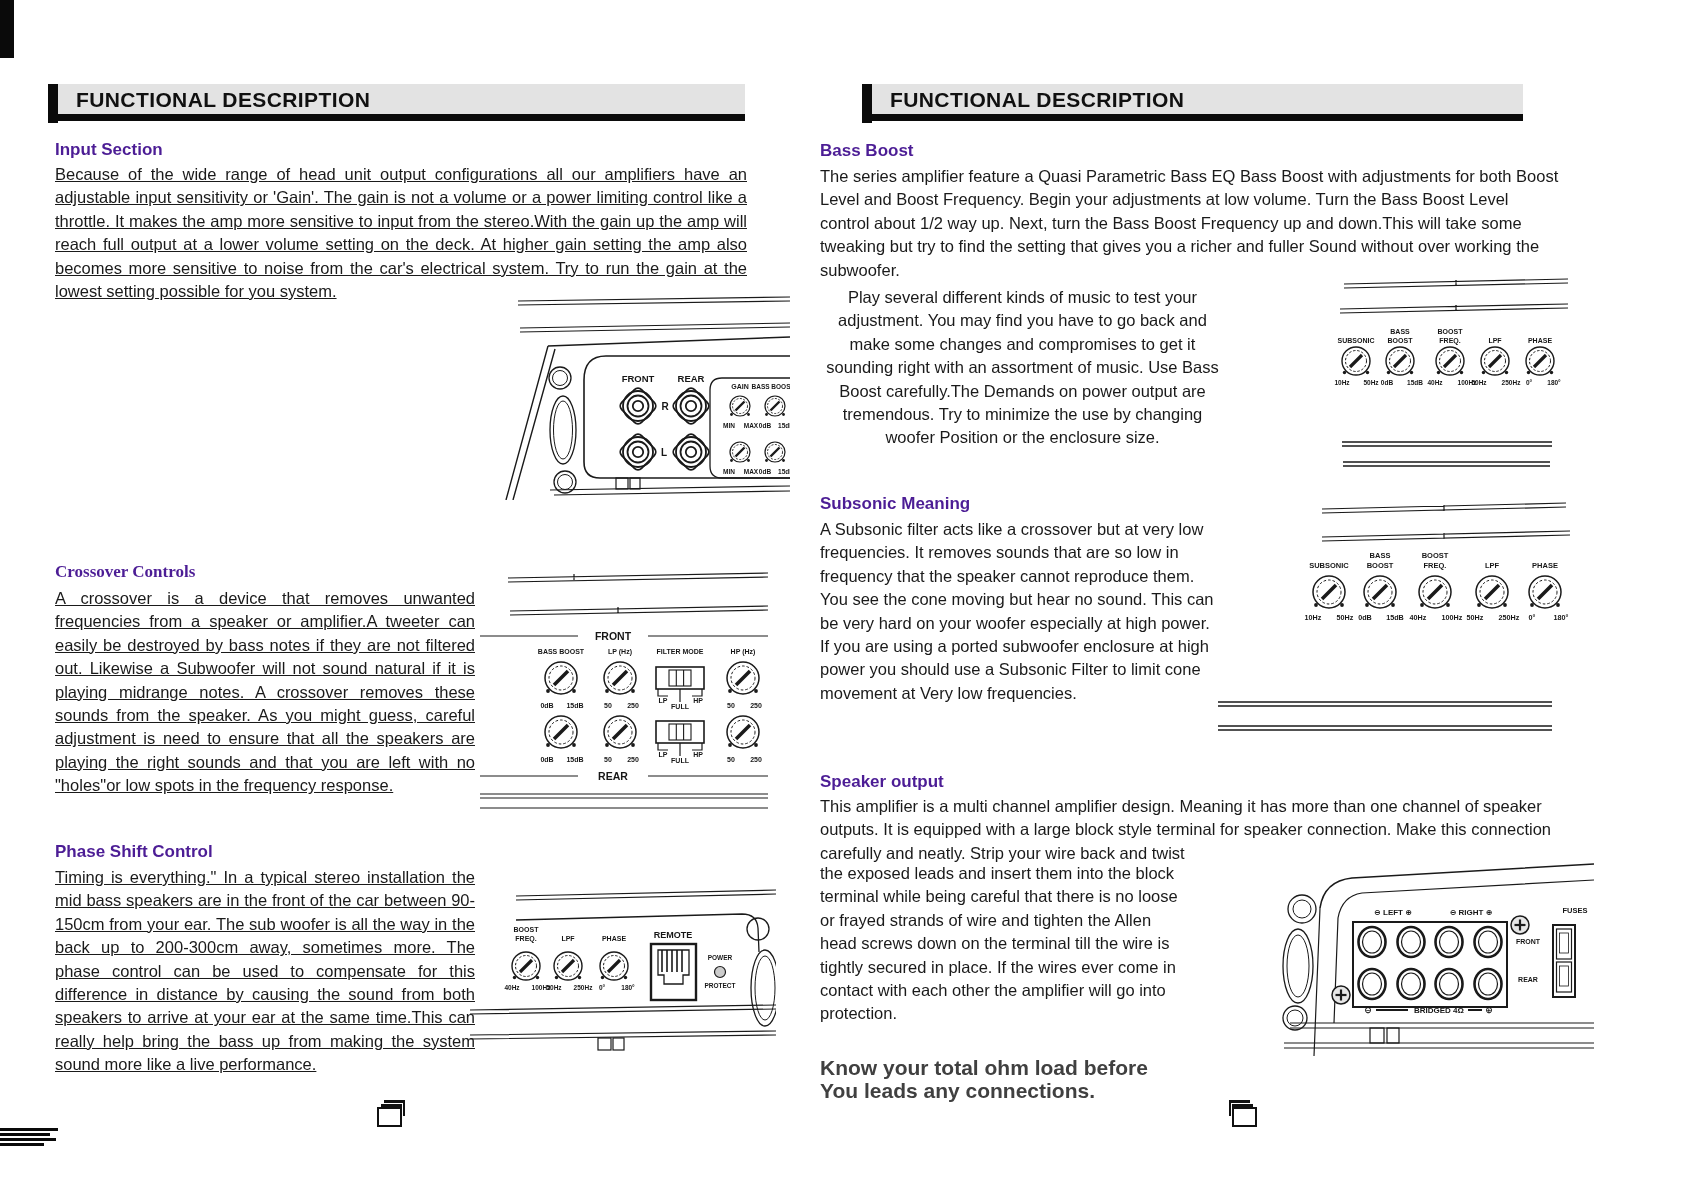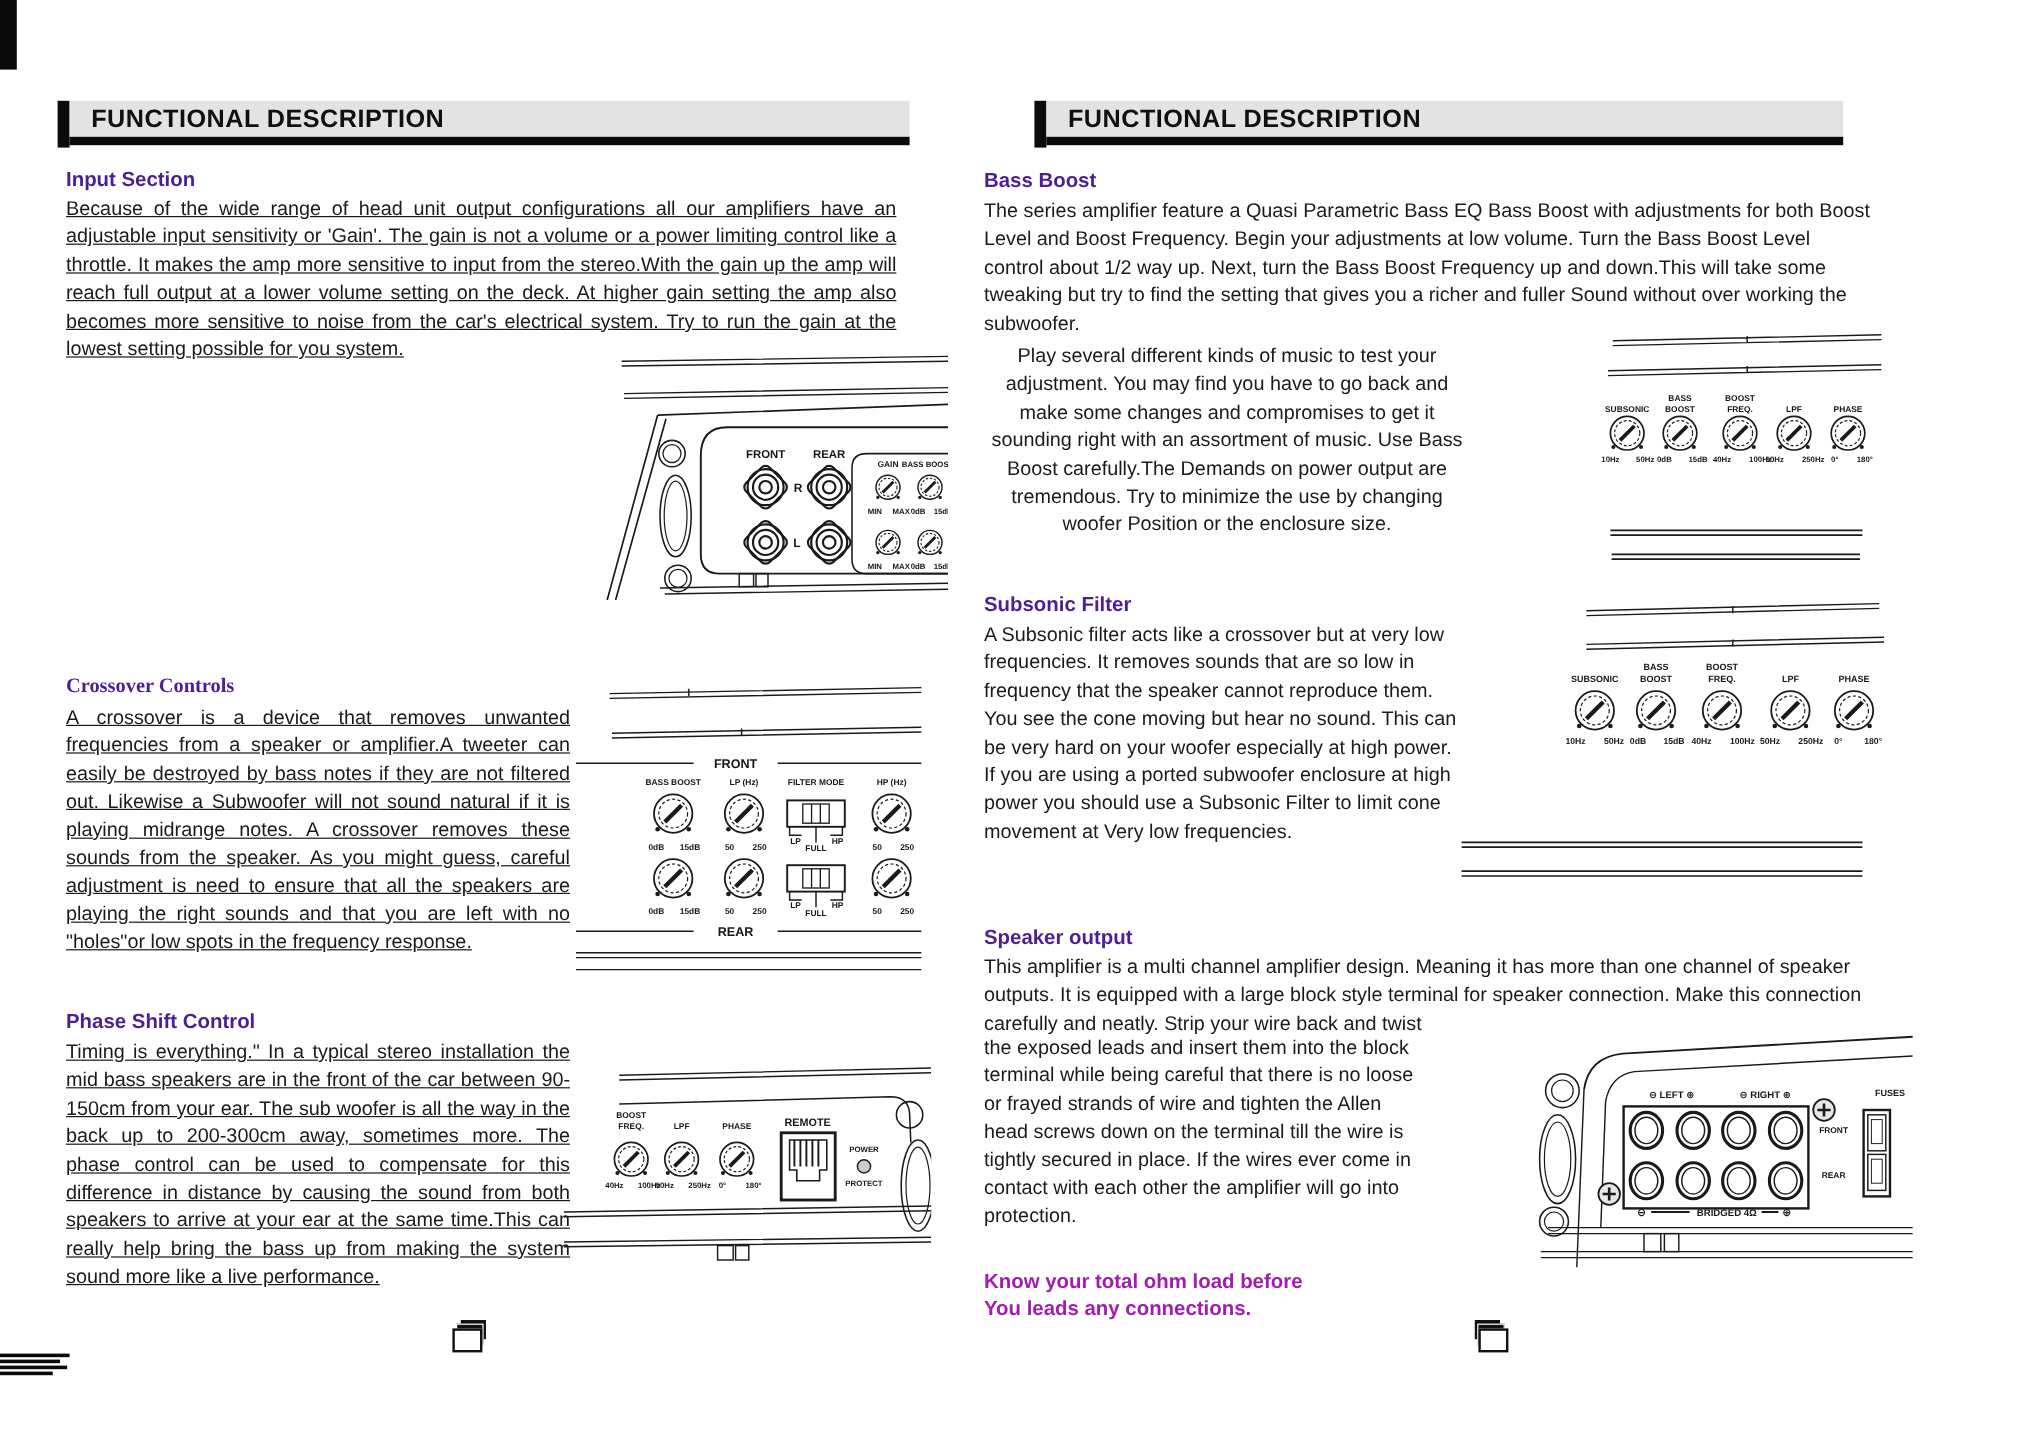--- a/index.html
+++ b/index.html
@@ -1,29 +1,29 @@
 <!DOCTYPE html>
 <html><head>
 <meta charset="utf-8">
 <style>
   html,body{margin:0;padding:0;background:#888;}
   .page{position:relative;width:1685px;height:1192px;background:#ffffff;overflow:hidden;
         font-family:"Liberation Sans","DejaVu Sans",sans-serif;color:#1a1a1a;}
   
-  .hdr{position:absolute;height:40px;padding-left:13px;}
+  .hdr{position:absolute;height:40px;}
   .hdr .bar{position:absolute;left:0;top:0;width:10px;height:39px;background:#0b0b0b;}
   .hdr .gray{position:absolute;left:10px;right:0;top:0;height:30px;background:#e3e3e3;}
   .hdr .shadow{position:absolute;left:10px;right:0;top:30px;height:7px;background:#0b0b0b;}
   .hdr .title{position:absolute;left:28px;top:4px;font-weight:bold;font-size:21px;
               letter-spacing:.4px;color:#101010;white-space:nowrap;}
   
   .h2{position:absolute;font-weight:bold;font-size:17px;color:#4c1d95;white-space:nowrap;}
   .body{position:absolute;font-size:16.5px;line-height:23.4px;color:#1a1a1a;}
   .just{text-align:justify;text-decoration:underline;}
-  .note{position:absolute;font-weight:bold;font-size:17px;line-height:23px;color:#a21caf;}
+  .note{position:absolute;font-weight:bold;font-size:21px;line-height:23px;color:#404040;}
   
   .pageicon{position:absolute;width:30px;height:26px;}
   .pageicon .s3{position:absolute;left:7px;top:0;width:21px;height:16px;background:#111;}
   .pageicon .s2{position:absolute;left:3px;top:3px;width:21px;height:16px;background:#111;border:1px solid #fff;}
   .pageicon .s1{position:absolute;left:0;top:7px;width:21px;height:16px;background:#fff;border:2px solid #111;}
   .mirror{transform:scaleX(-1);}
   
   .tlmark{position:absolute;left:0;top:0;width:14px;height:58px;background:#0a0a0a;}
   .blmark{position:absolute;left:0;top:1128px;width:58px;height:18px;}
   .blmark i{position:absolute;left:0;height:3px;background:#0a0a0a;display:block;}
@@ -256,21 +256,21 @@
     <text x="177" y="117" class="f6">15dB</text>
     <text x="197" y="117" class="f6">40Hz</text>
     <text x="229" y="117" class="f6">100Hz</text>
     <text x="241" y="117" class="f6">50Hz</text>
     <text x="273" y="117" class="f6">250Hz</text>
     <text x="291" y="117" class="f6">0°</text>
     <text x="316" y="117" class="f6">180°</text>
     <path class="ln" stroke-width="1.4" d="M104,174 H314 M104,178 H314"></path>
   </svg>
 
-  <div class="h2" style="left:820px;top:494px;">Subsonic Filter</div>
+  <div class="h2" style="left:820px;top:494px;">Subsonic Meaning</div>
   <div class="body" style="left:820px;top:518px;width:402px;">A Subsonic filter acts like a crossover but at very low frequencies. It removes sounds that are so low in frequency that the speaker cannot reproduce them. You see the cone moving but hear no sound. This can be very hard on your woofer especially at high power. If you are using a ported subwoofer enclosure at high power you should use a Subsonic Filter to limit cone movement at Very low frequencies.</div>
 
   <svg style="left:1208px;top:452px;" width="382" height="292" viewBox="0 0 382 292">
     <path class="ln" stroke-width="1.4" d="M135,10 H342 M135,14 H342"></path>
     <path class="ln" stroke-width="1.2" d="M114,57 L358,51 M114,61 L358,55 M236,53 v6 M114,85 L362,79 M114,89 L362,83 M236,81 v6"></path>
     <text x="121" y="116" class="f75">SUBSONIC</text>
     <text x="172" y="106" class="f75">BASS</text>
     <text x="172" y="116" class="f75">BOOST</text>
     <text x="227" y="106" class="f75">BOOST</text>
     <text x="227" y="116" class="f75">FREQ.</text>

